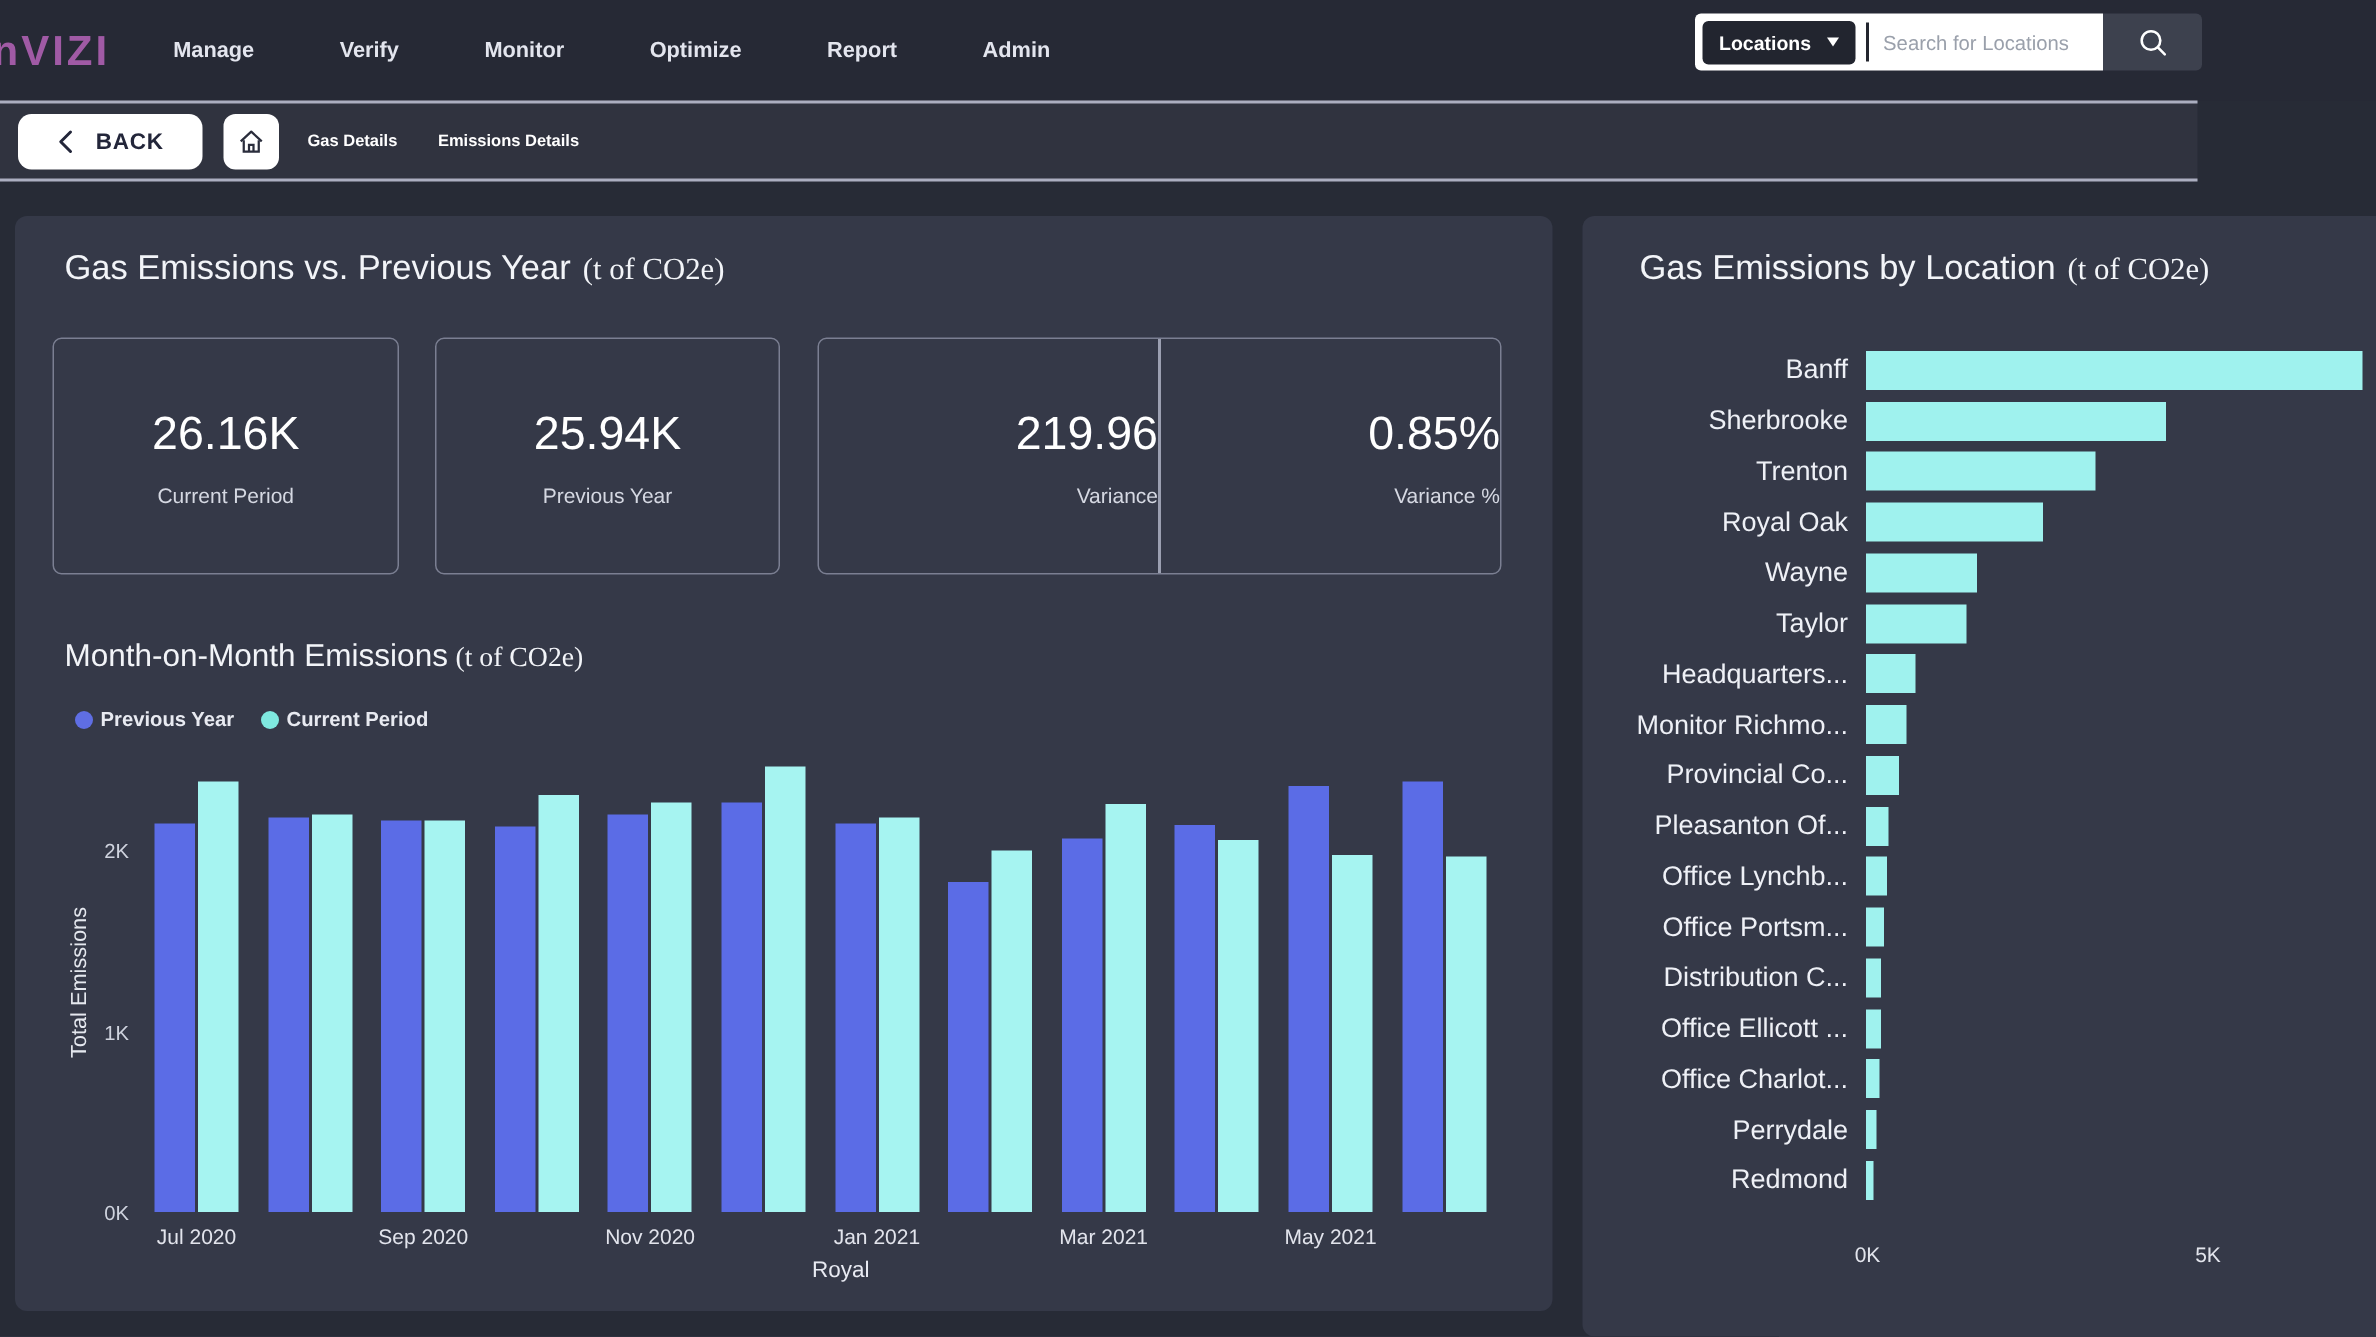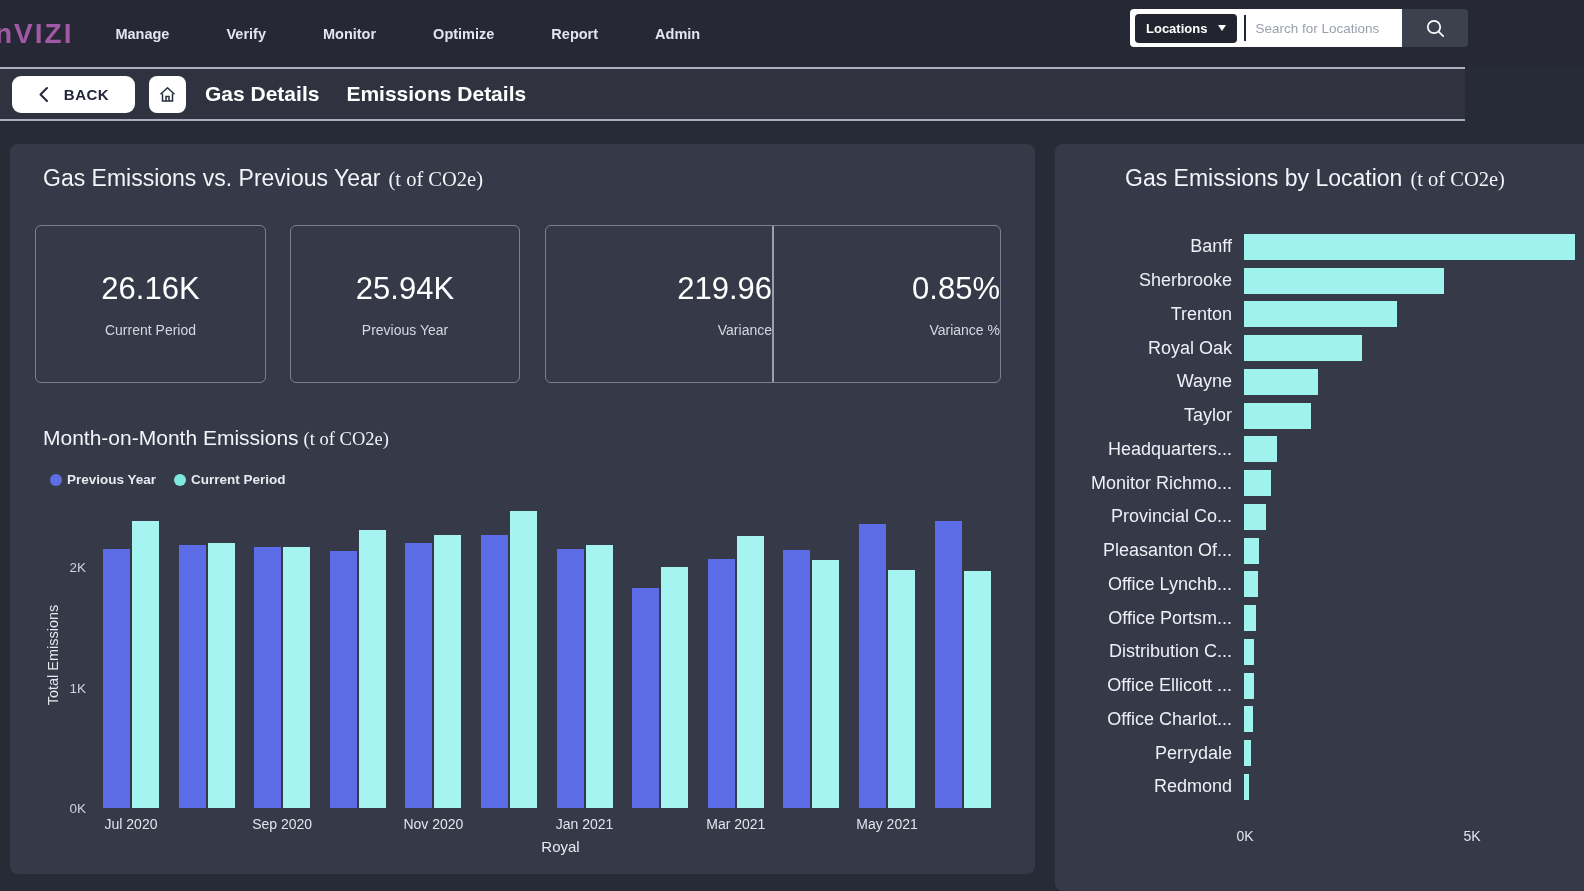--- a/index.html
+++ b/index.html
@@ -18,29 +18,29 @@
   .search-vdiv { width:2px; height:26px; background:#23262f; margin-left:7px; }
   .search-input { border:none; outline:none; background:transparent; margin-left:9px; width:135px; font-size:13.5px; font-family:"Liberation Sans", sans-serif; color:#3a3f4a; }
   .search-input::placeholder { color:#9aa0ab; }
   .search-btn { width:66px; height:38px; background:#3d414e; border-radius:0 4px 4px 0; display:flex; align-items:center; justify-content:center; cursor:pointer; }
 
   
   .toolbar { position:absolute; left:0; top:67px; width:1465px; height:54px; background:#30333f; border-top:2px solid #abaec0; border-bottom:2px solid #abaec0; display:flex; align-items:center; }
   .back-btn { margin-left:12px; width:123px; height:37px; background:#fff; border-radius:9px; display:flex; align-items:center; justify-content:center; gap:15px; color:#23263a; font-weight:700; font-size:15px; letter-spacing:0.5px; cursor:pointer; }
   .home-btn { margin-left:14px; width:37px; height:37px; background:#fff; border-radius:8px; display:flex; align-items:center; justify-content:center; cursor:pointer; }
   .tabs { margin-left:19px; display:flex; gap:27px; }
-  .tab { font-size:21px; font-weight:600; color:#ffffff; cursor:pointer; }
+  .tab { font-size:11px; font-weight:600; color:#ffffff; cursor:pointer; }
 
   
   .card { position:absolute; background:#353948; border-radius:8px; }
   #left-card  { left:10px;   top:144px; width:1025px; height:730px; }
   #right-card { left:1055px; top:144px; width:562px;  height:747px; overflow:hidden; }
   .panel-title { position:absolute; top:21px; font-size:23px; font-weight:400; color:#f2f4f8; white-space:nowrap; }
   #left-card  .panel-title { left:33px; }
-  #right-card .panel-title { left:38px;margin-left:32px; }
+  #right-card .panel-title { left:38px; }
   .title-suffix { font-family:"Liberation Serif", serif; font-size:20.5px; margin-left:8px; color:#f2f4f8; }
 
   
   .kpi-tile { position:absolute; top:81px; height:158px; border:1px solid #7b7f92; border-radius:6px; background:#353948; display:flex; flex-direction:column; align-items:center; justify-content:center; gap:15px; }
   #kpi-0 { left:25px;  width:231px; }
   #kpi-1 { left:280px; width:230px; }
   .kpi-wide { position:absolute; top:81px; left:535px; width:456px; height:158px; border:1px solid #7b7f92; border-radius:6px; background:#353948; display:flex; }
   .kpi-half { flex:1; display:flex; flex-direction:column; align-items:flex-end; justify-content:center; gap:15px; }
   .kpi-vdiv { width:2px; background:#9b9fb1; align-self:stretch; }
   .kpi-value { font-size:31px; color:#ffffff; }

